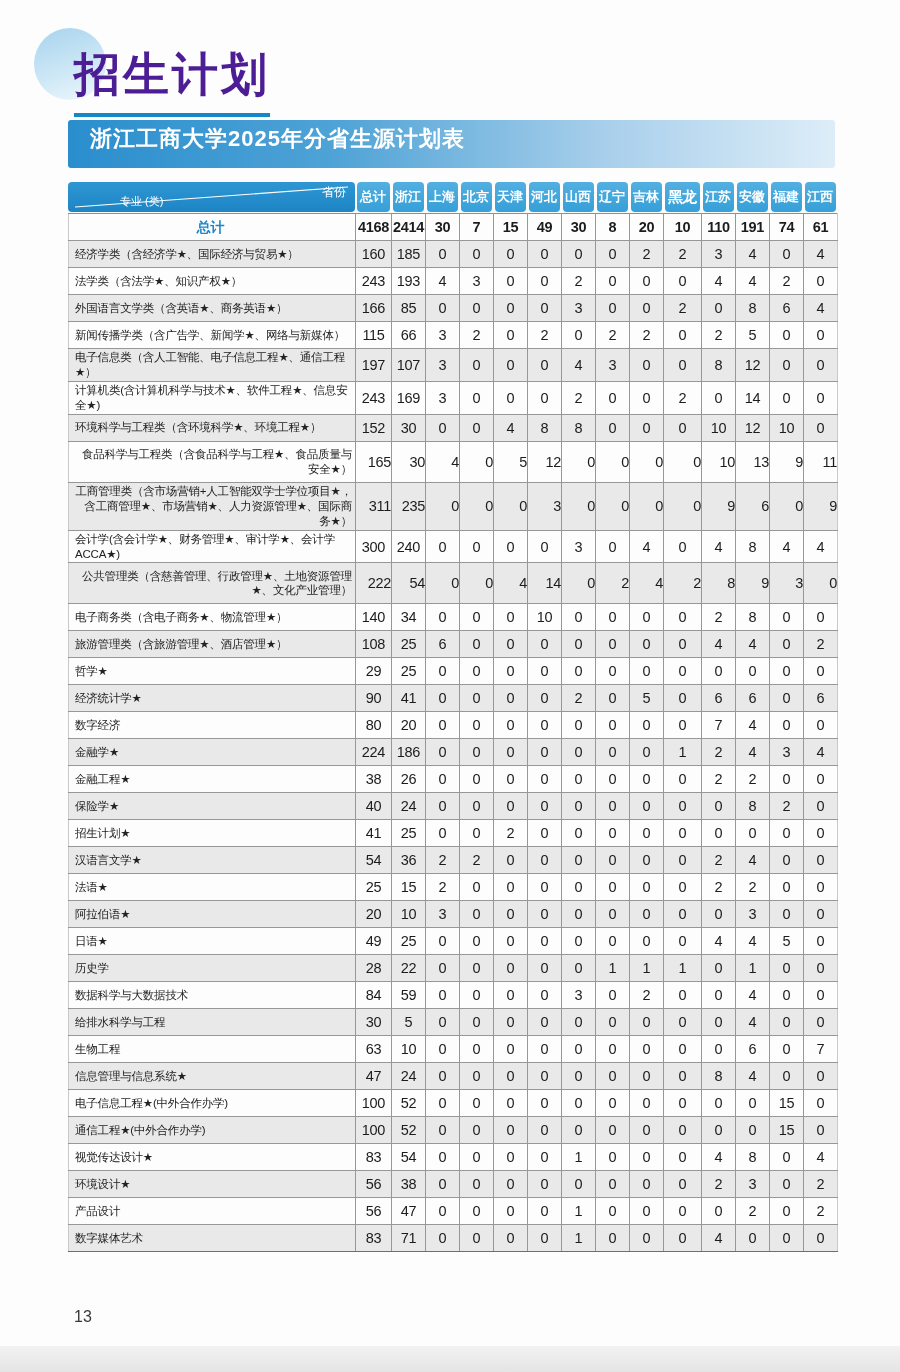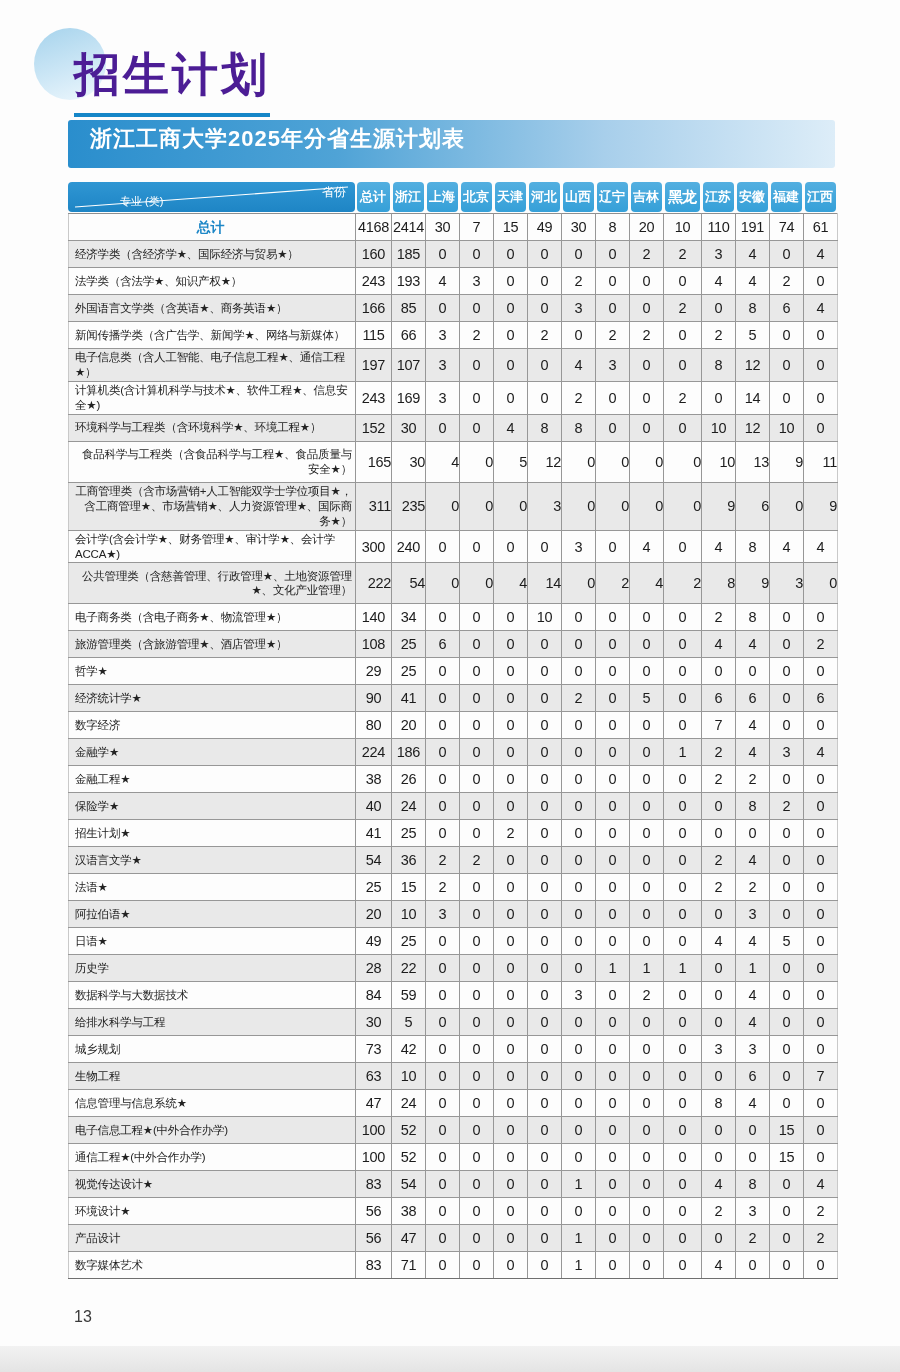--- a/index.html
+++ b/index.html
@@ -66,21 +66,21 @@
   }
   table.plan tr.tall td { height: 41px; text-align: right; }
   table.plan td.label-cell {
     font-size: 11.5px; color: #222;
     text-align: left; padding: 1px 3px 1px 6px;
     line-height: 1.3; letter-spacing: -0.2px;
     border-left-color: #c9c9c9;
   }
   table.plan tr:nth-child(even) { background: #e9e9e9; }
   table.plan tr:nth-child(odd) { background: #fdfdfd; }
-  table.plan tr.total-row td { border-top-color: #8f8f8f; }
+  table.plan tr.total-row td { border-top-color: #8f8f8f; font-weight: bold; }
   table.plan tr.total-row td.label-cell {
     color: #1d87c7; font-weight: bold; font-size: 14px;
     text-align: center; padding-left: 0;
   }
   table.plan tr:last-child td { border-bottom: 1.5px solid #6f6f6f; }
   table.plan td:last-child { border-right-color: #c9c9c9; }
   .page-number {
     position: absolute; left: 74px; top: 1308px;
     font-size: 16px; color: #3a3a3a;
   }
@@ -603,37 +603,20 @@
             <td>0</td>
             <td>0</td>
             <td>0</td>
             <td>0</td>
             <td>0</td>
             <td>4</td>
             <td>0</td>
             <td>0</td>
           </tr>
           <tr>
-            <td class="label-cell">城乡规划</td>
-            <td>73</td>
-            <td>42</td>
-            <td>0</td>
-            <td>0</td>
-            <td>0</td>
-            <td>0</td>
-            <td>0</td>
-            <td>0</td>
-            <td>0</td>
-            <td>0</td>
-            <td>3</td>
-            <td>3</td>
-            <td>0</td>
-            <td>0</td>
-          </tr>
-          <tr>
             <td class="label-cell">生物工程</td>
             <td>63</td>
             <td>10</td>
             <td>0</td>
             <td>0</td>
             <td>0</td>
             <td>0</td>
             <td>0</td>
             <td>0</td>
             <td>0</td>

